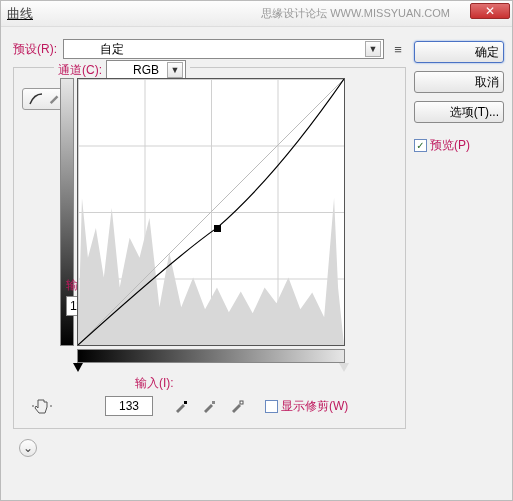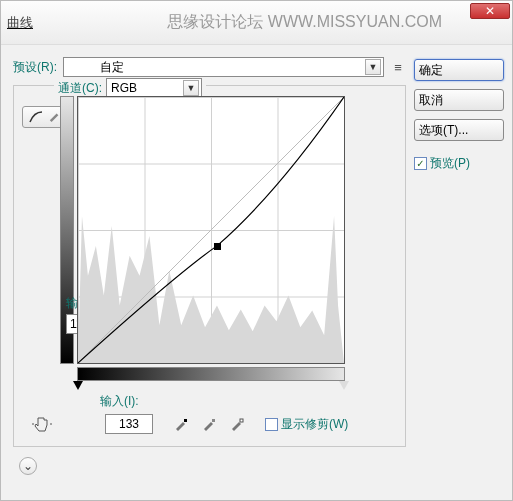--- a/index.html
+++ b/index.html
@@ -1,30 +1,30 @@
 <!DOCTYPE html>
 <html><head>
 <meta charset="utf-8">
 <style>
   * { box-sizing: border-box; margin: 0; padding: 0; font-family: "Microsoft YaHei", SimSun, sans-serif; font-size: 12px; }
   body { background: #fff; }
   .window { width: 513px; height: 501px; background: #f1f1f1; border: 1px solid #bbb; display: flex; flex-direction: column; }
-  .titlebar { height: 44px; background: linear-gradient(#fdfdfd,#ececec); border-bottom: 1px solid #ddd; display: flex; align-items: center; padding: 12px 6px; position: relative; text-decoration: underline; }
+  .titlebar { height: 26px; background: linear-gradient(#fdfdfd,#ececec); border-bottom: 1px solid #ddd; display: flex; align-items: center; padding: 12px 6px; position: relative; text-decoration: underline; }
   .titlebar .title { color: #444; font-size: 13px; }
-  .titlebar .watermark { position: absolute; right: 70px; color: #999; font-size: 16px; }
+  .titlebar .watermark { position: absolute; right: 62px; color: #999; font-size: 11px; }
   .close-btn { position: absolute; right: 2px; top: 2px; width: 40px; height: 16px; background: linear-gradient(#e07070,#c83030); border: 1px solid #9a2a2a; border-radius: 2px; display:flex; align-items:center; justify-content:center; color:#fff; font-size:11px; }
   .body { flex: 1; padding: 12px 8px 8px 12px; display: flex; gap: 8px; }
   .left { flex: 1; }
   .right { width: 90px; display: flex; flex-direction: column; gap: 8px; align-items: stretch; padding-top: 2px; }
   .row { display: flex; align-items: center; gap: 6px; margin-bottom: 8px; }
-  .label { color: #0f766e; }
+  .label { color: #be185d; }
   .combo { background: #fff; border: 1px solid #8a8a8a; height: 20px; display: flex; align-items: center; padding: 0 4px; position: relative; }
   .combo .arrow { position: absolute; right: 2px; top: 1px; width: 16px; height: 16px; border: 1px solid #aaa; background: linear-gradient(#fdfdfd,#e6e6e6); display:flex; align-items:center; justify-content:center; font-size:9px; color:#333; }
   .combo.preset { flex: 1; padding-left: 36px; }
-  .combo.channel { width: 96px; }
+  .combo.channel { width: 80px; justify-content: center; }
   .menu-icon { width: 16px; height: 16px; display:flex; align-items:center; justify-content:center; font-size:13px; color:#555; }
   .group { border: 1px solid #c8c8c8; padding: 6px 8px 10px 16px; position: relative; margin-top: 4px; }
   .group-inset-label { position: absolute; top: -8px; left: 40px; background:#f1f1f1; padding:0 4px; display:flex; align-items:center; gap:4px; }
   .tools-col { display:flex; flex-direction:column; gap:6px; position:absolute; left:8px; top:20px; }
   .tool-pair { border:1px solid #9a9a9a; background:linear-gradient(#fdfdfd,#e8e8e8); width:46px; height:22px; display:flex; align-items:center; justify-content:center; gap:6px; border-radius:3px; }
   .graph-area { display:flex; margin-left:30px; margin-top:4px; }
   .vgrad { width: 14px; background: linear-gradient(#e6e6e6,#000); border:1px solid #888; margin-right:3px; }
   .grid { width: 268px; height: 268px; background: #fff; border: 1px solid #555; position: relative; }
   .grid::before { content:""; position:absolute; inset:0;
     background:
@@ -38,29 +38,29 @@
   .tri-black { position:absolute; left:-5px; bottom:-10px; width:0; height:0; border-left:5px solid transparent; border-right:5px solid transparent; border-top:9px solid #000; }
   .tri-white { position:absolute; right:-5px; bottom:-10px; width:0; height:0; border-left:5px solid transparent; border-right:5px solid transparent; border-top:9px solid #ddd; }
   .output-stack { display:flex; flex-direction:column; align-items:flex-start; gap:2px; position:absolute; left:6px; bottom:30px; }
   .field { width:48px; height:20px; background:#fff; border:1px solid #8a8a8a; padding:0 3px; display:flex; align-items:center; }
   .hand-icon { width:24px; height:24px; display:flex; align-items:center; justify-content:center; border:1px solid transparent; }
   .eyedrops { display:flex; gap:8px; margin-left:8px; }
   .eyedrop { width:20px; height:20px; display:flex; align-items:center; justify-content:center; }
   .chkrow { display:flex; align-items:center; gap:3px; }
   .expand-row { display:flex; align-items:center; gap:6px; margin:10px 0 0 6px; }
   .exp-btn { width:18px; height:18px; border:1px solid #aaa; border-radius:9px; background:linear-gradient(#fdfdfd,#e8e8e8); display:flex; align-items:center; justify-content:center; font-size:10px; color:#444; }
-  .btn { height:22px; background:linear-gradient(#fdfdfd,#e6e6e6); border:1px solid #8a8a8a; border-radius:3px; display:flex; align-items:center; justify-content:flex-start; padding: 0 4px; }
+  .btn { height:22px; background:linear-gradient(#fdfdfd,#e6e6e6); border:1px solid #8a8a8a; border-radius:3px; display:flex; align-items:center; justify-content:flex-end; padding: 0 4px; }
   .btn.ok { border:1px solid #4a72c4; box-shadow:0 0 2px #6a9ae6; }
   .btn.disabled { color:#9a9a9a; }
   .chk { width:13px; height:13px; border:1px solid #6a8ac0; background:#fff; display:inline-flex; align-items:center; justify-content:center; font-size:10px; color:#2a6a2a; }
   .point { position:absolute; width:7px; height:7px; background:#000; }
   .curve path { fill:none; stroke:#000; stroke-width:1.2; }
   .hist polygon { fill:#d8d8d8; }
   .below-graph { margin-top:12px; }
-  .input-label-row { display:flex; align-items:center; gap:4px; margin-left:70px; }
+  .input-label-row { display:flex; align-items:center; gap:4px; margin-left:105px; }
   .below2 { display:flex; align-items:center; margin-top:2px; gap:10px; }
 </style>
 </head>
 <body>
 
 <div class="window">
   <div class="titlebar">
     <span class="title">曲线</span>
     <span class="watermark">思缘设计论坛  WWW.MISSYUAN.COM</span>
     <div class="close-btn">

